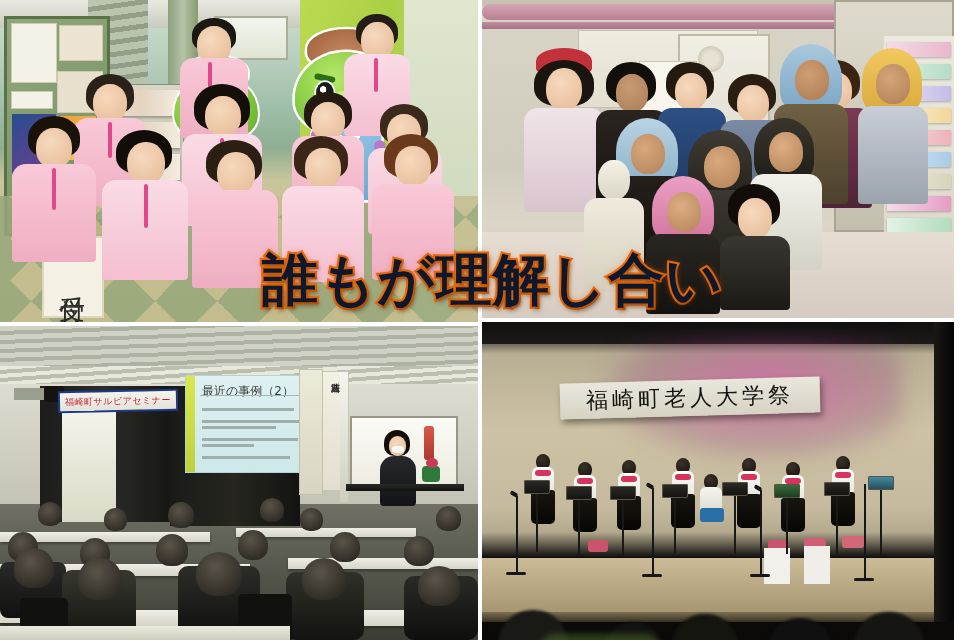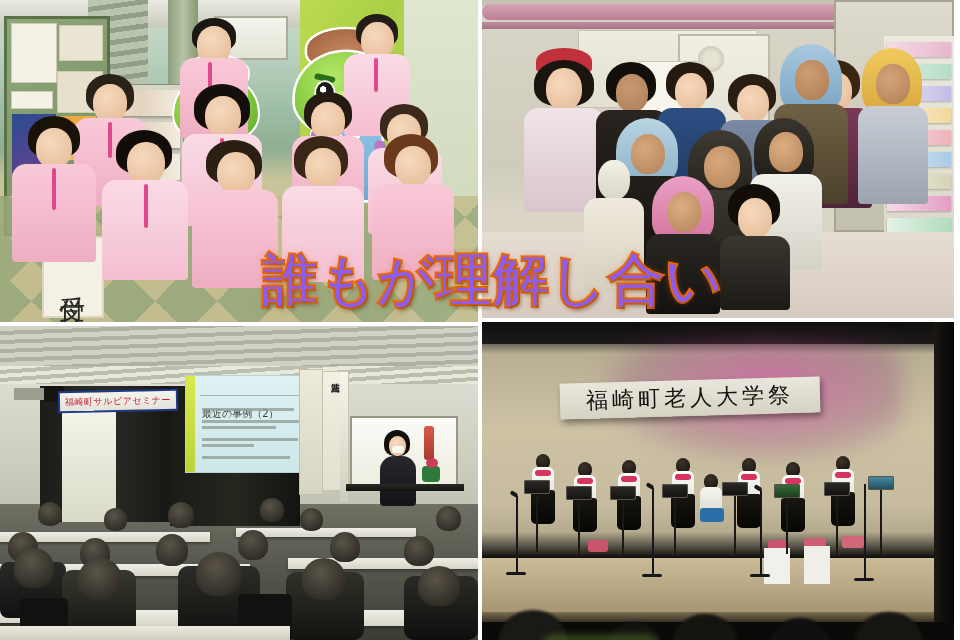--- a/index.html
+++ b/index.html
@@ -275,21 +275,21 @@
     left: 186px; top: 50px; width: 130px; height: 96px;
     background: linear-gradient(180deg,#dff1f2,#cde8ea);
     box-shadow: 0 0 0 1px #b6d3d6;
   }
   .bl-screen-bar {
     position:absolute; left: 0px; top: 0px; width: 9px; height: 96px;
     background: linear-gradient(180deg,#d9e84f,#bcd23a);
   }
   .bl-slide-title {
     position:absolute; left: 16px; top: 7px;
-    font-size: 10px; color:#3a3a34; white-space:nowrap;margin-top:24px;
+    font-size: 12px; color:#3a3a34; white-space:nowrap;
   }
   .bl-slide-rule {
     position:absolute; left: 14px; top: 19px; width: 104px; height:1px; background:#9fb9bb;
   }
   .bl-slide-line {
     position:absolute; left: 16px; height: 3px; background:#8d9a93; opacity:.75;
   }
   .bl-vbanner {
     left: 322px; top: 46px; width: 26px; height: 118px;
     background: linear-gradient(180deg,#f3f0e4,#e2dfd0);
@@ -379,22 +379,22 @@
     left: 482px; top: 318px; width: 478px; height: 4px; background:#ffffff; z-index: 40;
   }
   .seam-r {
     left: 954px; top: 0; width: 6px; height: 640px; background:#ffffff; z-index: 41;
   }
 
   
   .caption {
     position: absolute;
     z-index: 60;
-    color: #8b5cf6;
-    font-weight: 400;
+    color: #0f172a;
+    font-weight: 700;
     white-space: nowrap;
     font-family: "DejaVu Sans", "Liberation Sans", sans-serif;
     -webkit-text-stroke: 4px #e8690b;
     paint-order: stroke fill;
     text-shadow:
       0 0 3px rgba(232,105,11,.95),
       0 0 7px rgba(232,105,11,.75),
       2px 3px 4px rgba(0,0,0,.45);
   }
   #caption-line1 {

